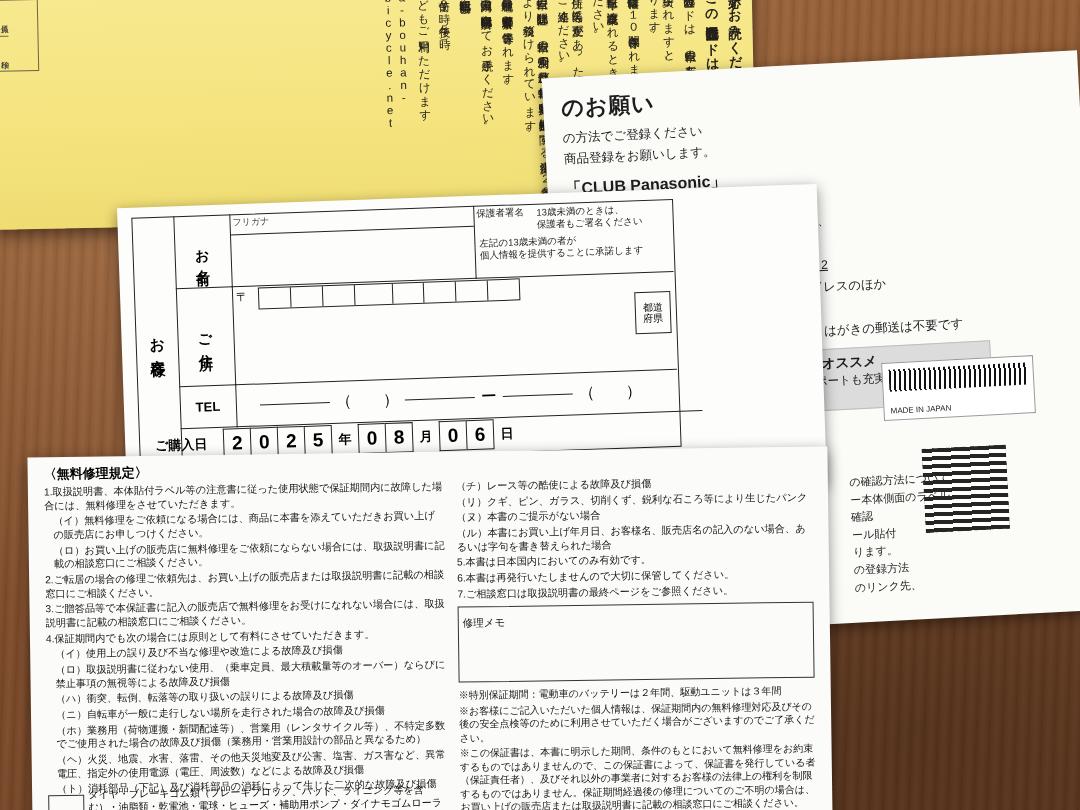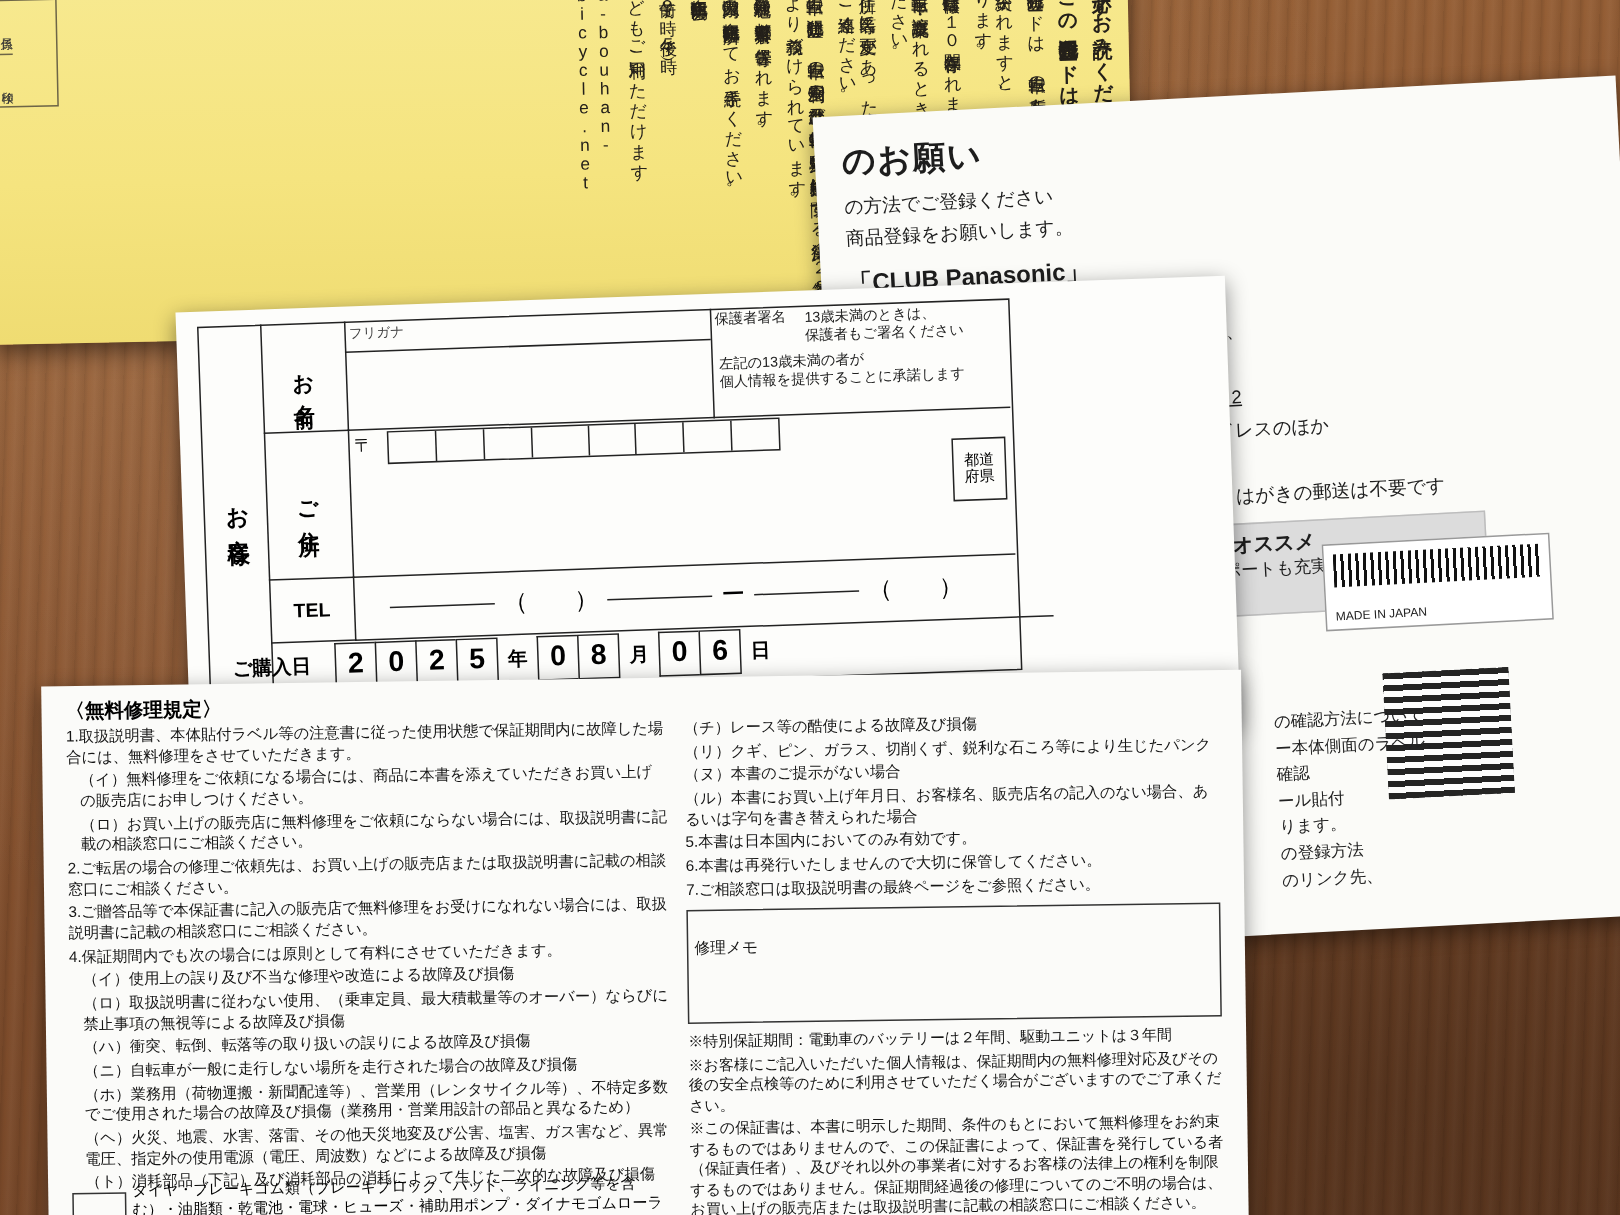--- a/index.html
+++ b/index.html
@@ -96,21 +96,21 @@
     left:30px;top:452px;width:800px;height:372px;
     transform:rotate(-0.8deg);
     background:#fbfbf9;
   }
   #warranty .wt{position:absolute;left:16px;top:8px;font-size:13px;font-weight:bold;}
   #warranty .colL{position:absolute;left:16px;top:28px;width:400px;font-size:10.2px;line-height:1.34;color:#151515;}
   #warranty .colR{position:absolute;left:428px;top:28px;width:356px;font-size:10.2px;line-height:1.34;color:#151515;}
   #warranty p{margin:0 0 2px 0;}
   #warranty .ind{padding-left:9px;}
   #warranty .memo{margin-top:6px;border:1px solid #333;height:74px;position:relative;}
-  #warranty .memo .mt{position:absolute;left:4px;top:18px;font-size:10.5px;}
+  #warranty .memo .mt{position:absolute;left:4px;top:8px;font-size:10.5px;}
   #warranty .foot{margin-top:6px;font-size:10px;line-height:1.35;}
   #warranty .partbox{position:absolute;left:16px;bottom:2px;width:34px;height:30px;border:1px solid #333;font-size:7.5px;
      writing-mode:vertical-rl;text-orientation:upright;text-align:center;}
 </style>
 </head>
 <body>
 
 <div id="desk"></div>
 
 <div class="sheet" id="yellow">

